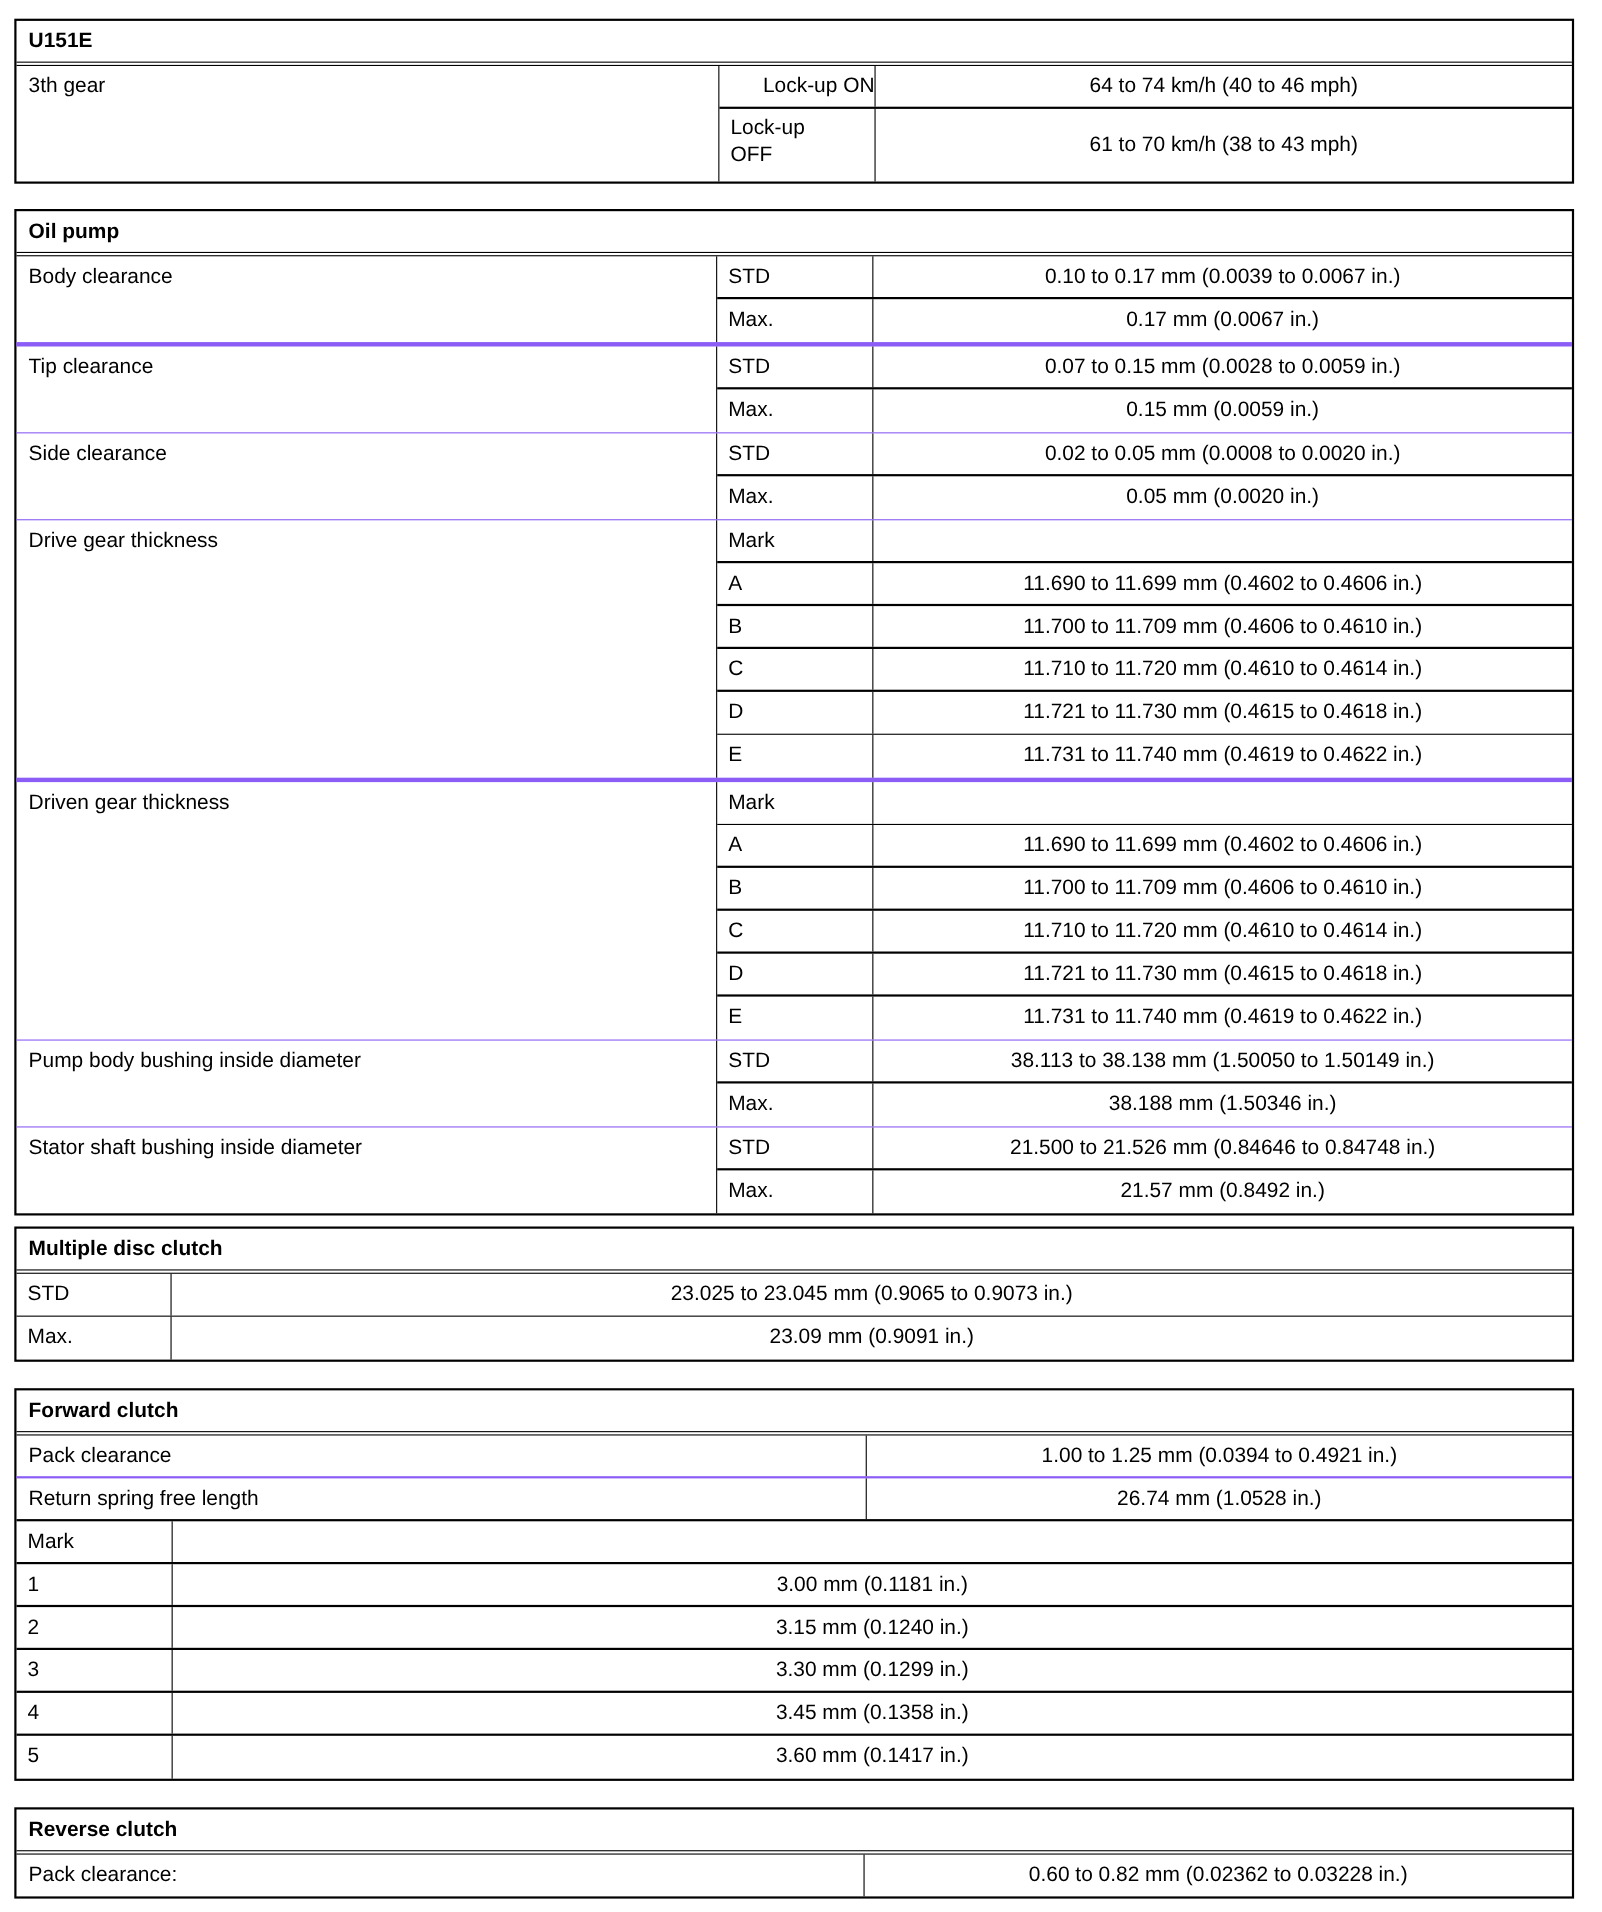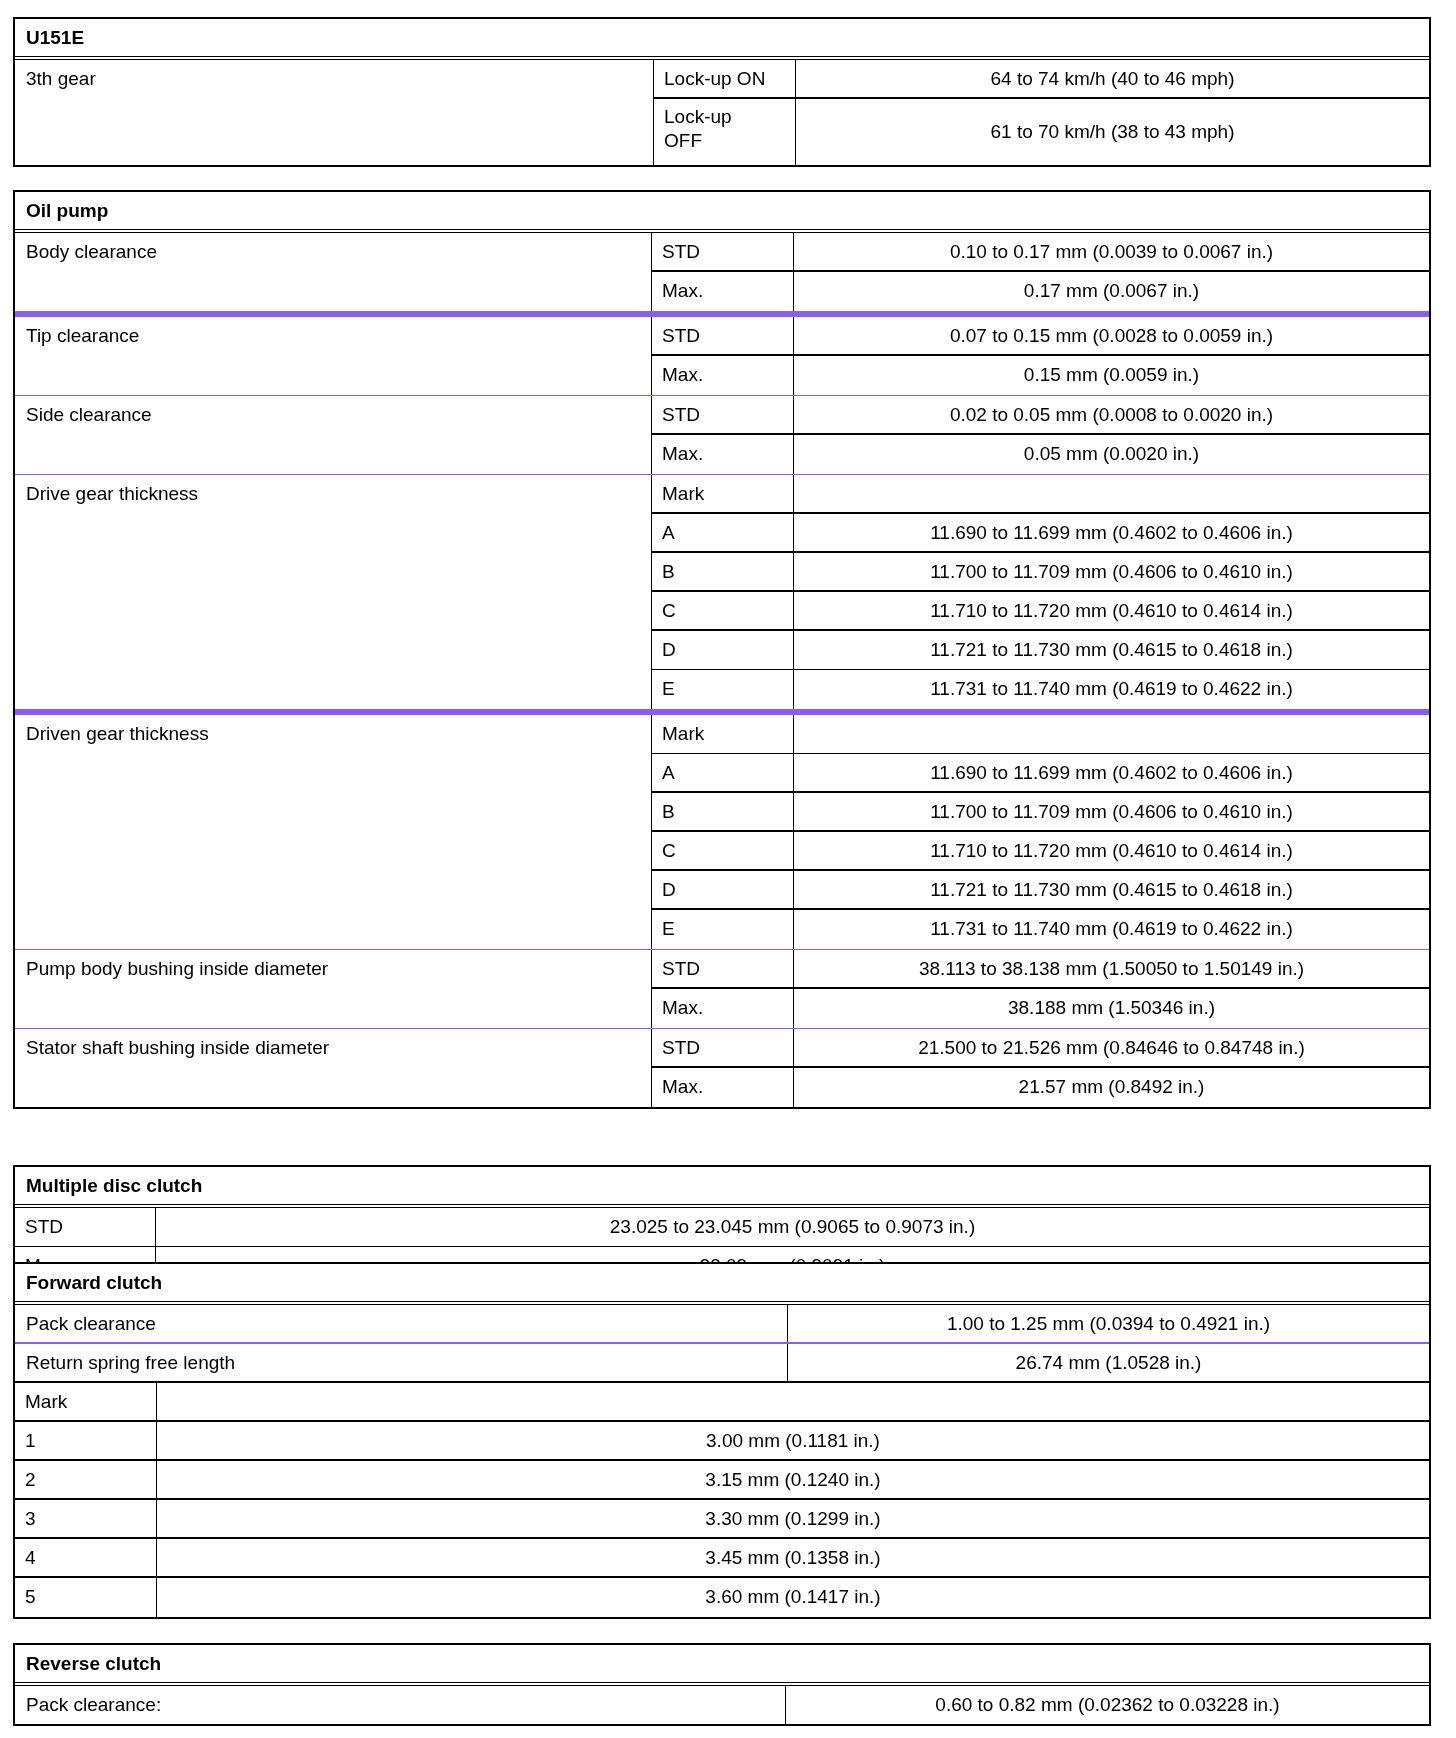--- a/index.html
+++ b/index.html
@@ -12,34 +12,34 @@
   .row { position: relative; display: flex; box-sizing: border-box; }
   .c { box-sizing: border-box; font-size: 19px; }
   .lbl { padding: 8px 0 0 11px; border-right: 1px solid #000; }
   .sub { display: flex; flex-direction: column; }
   .subrow { display: flex; height: 39px; box-sizing: border-box; }
   .subrow.thick { border-bottom: 2px solid #000; }
   .subrow.thin { border-bottom: 1px solid #000; }
   .subrow.none { border-bottom: none; }
   .k { border-right: 1px solid #000; padding-left: 10px; line-height: 38px; box-sizing: border-box; }
   .v { flex: 1; text-align: center; line-height: 38px; }
-  .grp { border-bottom: 6px solid #8b5cf6; }
+  .grp { border-bottom: 4px solid #8b5cf6; }
   .grp.last { border-bottom: none; }
   .two-line { line-height: 24px; padding-top: 6px; }
 </style>
 </head>
 <body>
 
 <div class="spec-table" style="top:17px;">
   <div class="hdr">U151E</div>
   <div class="row">
     <div class="c lbl" style="width:639px;">3th gear</div>
     <div class="sub" style="flex:1;">
       <div class="subrow thick" style="height:39px;">
-        <div class="c k" style="width:142px;">Lock-up ON</div>
+        <div class="c k" style="width:142px;text-align:right;">Lock-up ON</div>
         <div class="c v">64 to 74 km/h (40 to 46 mph)</div>
       </div>
       <div class="subrow none" style="height:66px;">
         <div class="c k two-line" style="width:142px;">
           <div>Lock-up</div>
           <div>OFF</div>
         </div>
         <div class="c v" style="line-height:66px;">61 to 70 km/h (38 to 43 mph)</div>
       </div>
     </div>
@@ -173,21 +173,21 @@
         <div class="c v">21.500 to 21.526 mm (0.84646 to 0.84748 in.)</div>
       </div>
       <div class="subrow none">
         <div class="c k" style="width:142px;">Max.</div>
         <div class="c v">21.57 mm (0.8492 in.)</div>
       </div>
     </div>
   </div>
 </div>
 
-<div class="spec-table" style="top:1165px;">
+<div class="spec-table" style="top:1115px;">
   <div class="hdr">Multiple disc clutch</div>
   <div class="row grp last">
     <div class="sub" style="flex:1;">
       <div class="subrow thin">
         <div class="c k" style="width:141px;">STD</div>
         <div class="c v">23.025 to 23.045 mm (0.9065 to 0.9073 in.)</div>
       </div>
       <div class="subrow none">
         <div class="c k" style="width:141px;">Max.</div>
         <div class="c v">23.09 mm (0.9091 in.)</div>

